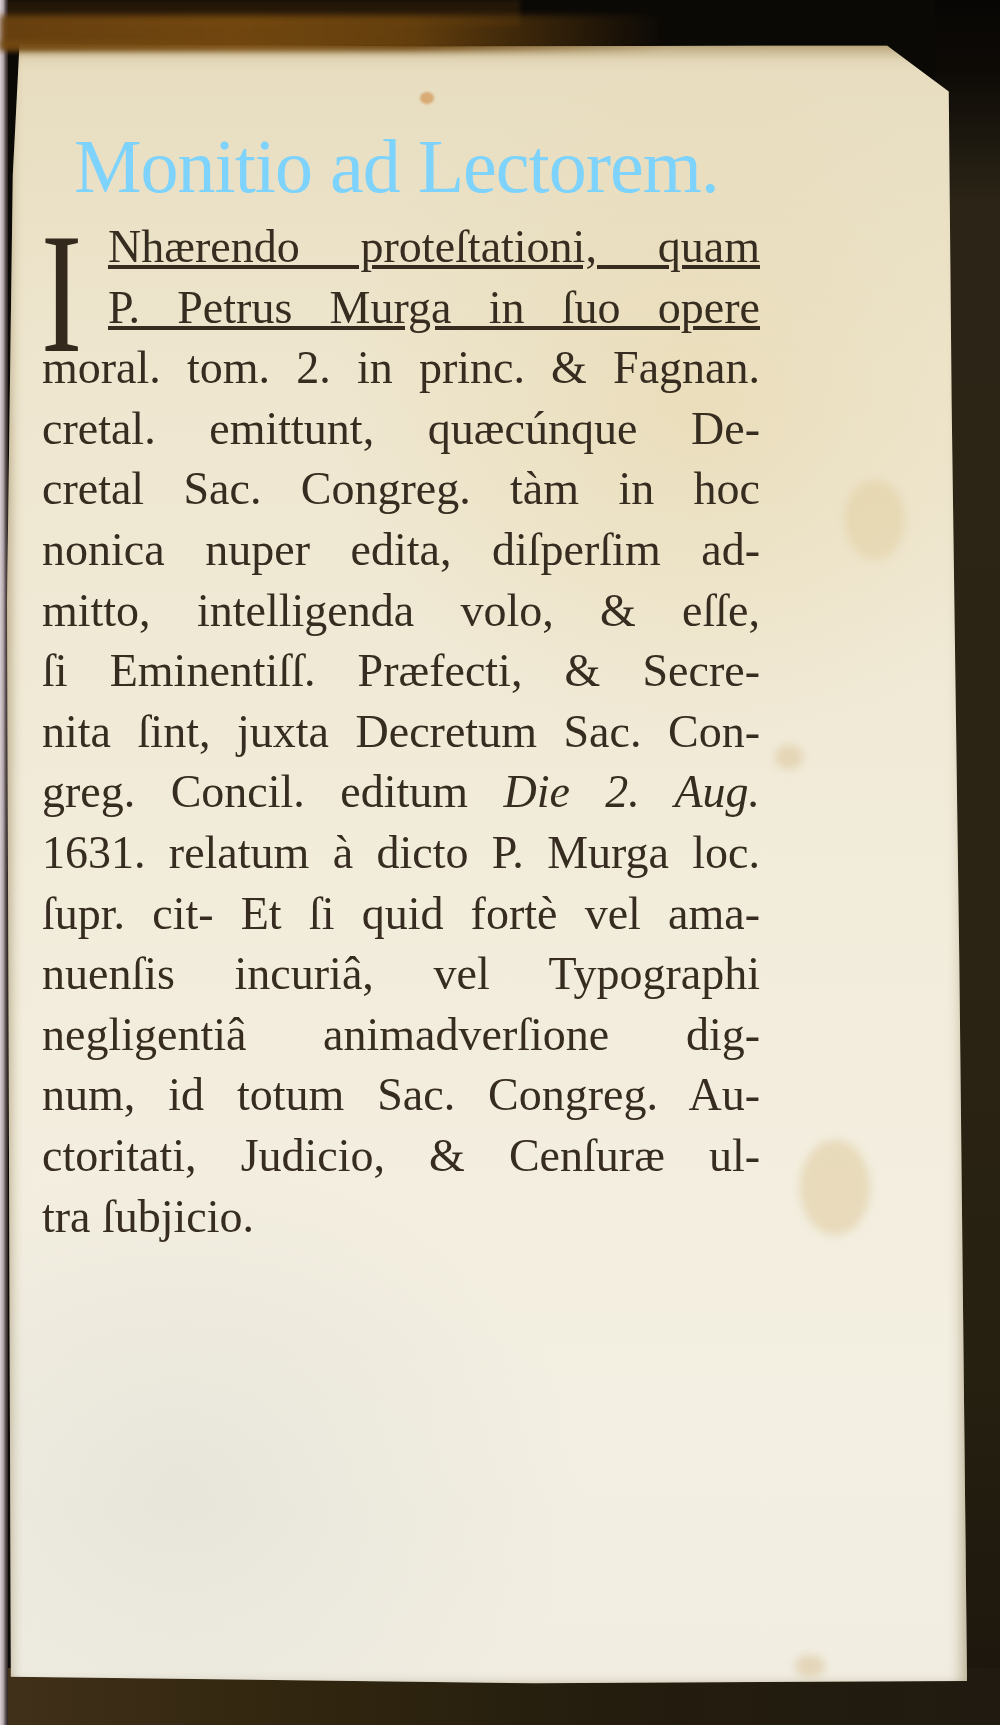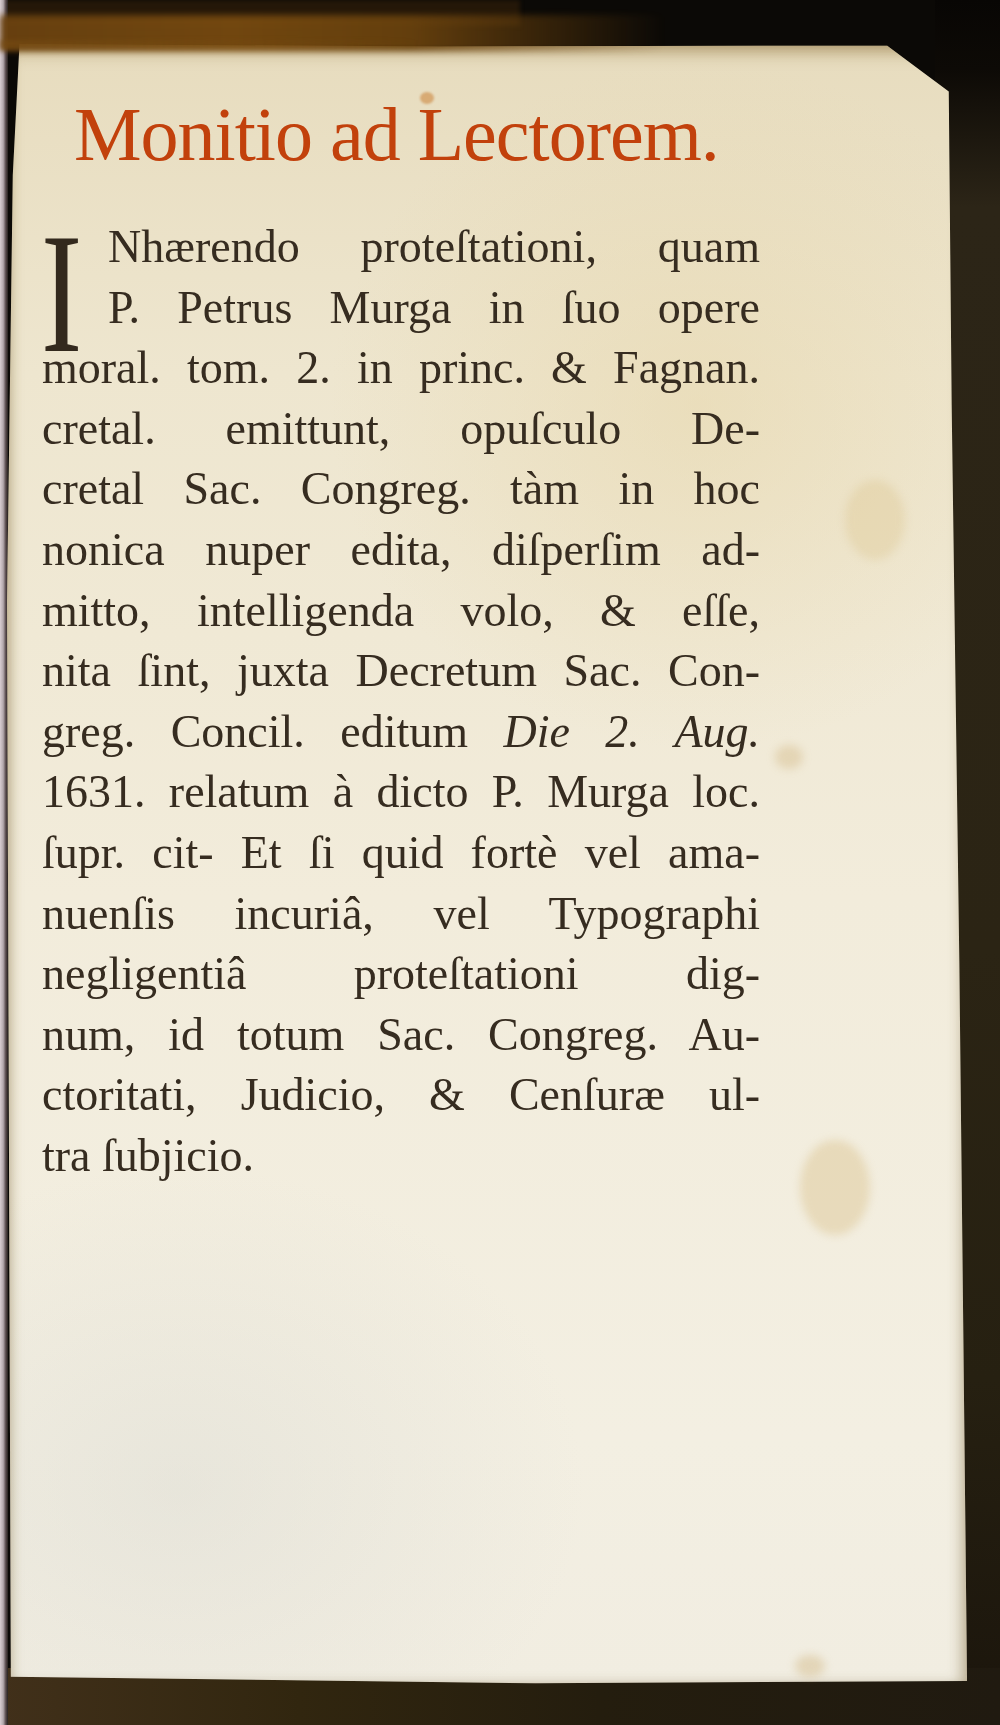--- a/index.html
+++ b/index.html
@@ -47,40 +47,40 @@
     background:linear-gradient(90deg,rgba(120,76,18,.55),rgba(120,76,18,0));
     filter:blur(2px);
   }
   .fox{position:absolute;border-radius:50%;filter:blur(4px);}
   .fox1{left:800px;top:1140px;width:70px;height:95px;background:rgba(205,170,95,.28);}
   .fox2{left:845px;top:480px;width:60px;height:80px;background:rgba(208,178,105,.22);}
   .fox3{left:775px;top:745px;width:28px;height:24px;background:rgba(190,150,80,.25);}
   .fox5{left:420px;top:92px;width:14px;height:12px;background:rgba(200,120,40,.5);filter:blur(1px);}
   .fox6{left:795px;top:1655px;width:30px;height:22px;background:rgba(195,160,90,.3);}
   
-  .ink{color:#c2410c;}
+  .ink{color:#7dd3fc;margin-top:32px;}
   .title{
     position:absolute;left:74px;top:96px;width:700px;
     font-size:76px;line-height:1;letter-spacing:-1px;white-space:nowrap;
   }
   .dropcap{
     position:absolute;left:41px;top:207px;
     font-size:172px;line-height:1;transform:scaleX(.72);transform-origin:left top;
     color:#33291d;
   }
   .body-text{
     position:absolute;left:42px;top:217px;width:718px;
     font-size:46px;color:#362c20;
   }
   .line{
     height:60.6px;line-height:60.6px;
     text-align:justify;text-align-last:justify;
     white-space:normal;
   }
-  .line.indent{padding-left:66px;}
+  .line.indent{padding-left:66px;text-decoration:underline;}
   .line.short{text-align-last:left;}
   .line .italic{font-style:italic;}
 </style>
 </head>
 <body>
 
 <div class="bg-right"></div>
 <div class="bg-bottom"></div>
 <div class="bg-topleft"></div>
 <div class="edge-strip"></div>
@@ -96,26 +96,27 @@
 <div class="fox fox6"></div>
 
 <div class="title ink">Monitio ad Lectorem.</div>
 
 <div class="dropcap">I</div>
 
 <div class="body-text">
     <div class="line indent"><span>Nhærendo proteſtationi, quam</span></div>
     <div class="line indent"><span>P. Petrus Murga in ſuo opere</span></div>
     <div class="line"><span>moral. tom. 2. in princ. &amp; Fagnan.</span></div>
-    <div class="line"><span>cretal. emittunt, opuſculo De-</span></div>
+    <div class="line"><span>cretal. emittunt, quæcúnque De-</span></div>
     <div class="line"><span>cretal Sac. Congreg. tàm in hoc</span></div>
     <div class="line"><span>nonica nuper edita, diſperſim ad-</span></div>
     <div class="line"><span>mitto, intelligenda volo, &amp; eſſe,</span></div>
+    <div class="line"><span>ſi Eminentiſſ. Præfecti, &amp; Secre-</span></div>
     <div class="line"><span>nita ſint, juxta Decretum Sac. Con-</span></div>
     <div class="line"><span>greg. Concil. editum </span><span class="italic">Die 2. Aug.</span></div>
     <div class="line"><span>1631. relatum à dicto P. Murga loc.</span></div>
     <div class="line"><span>ſupr. cit- Et ſi quid fortè vel ama-</span></div>
     <div class="line"><span>nuenſis incuriâ, vel Typographi</span></div>
-    <div class="line"><span>negligentiâ proteſtationi dig-</span></div>
+    <div class="line"><span>negligentiâ animadverſione dig-</span></div>
     <div class="line"><span>num, id totum Sac. Congreg. Au-</span></div>
     <div class="line"><span>ctoritati, Judicio, &amp; Cenſuræ ul-</span></div>
     <div class="line short"><span>tra ſubjicio.</span></div>
   </div>
 
 </body></html>

